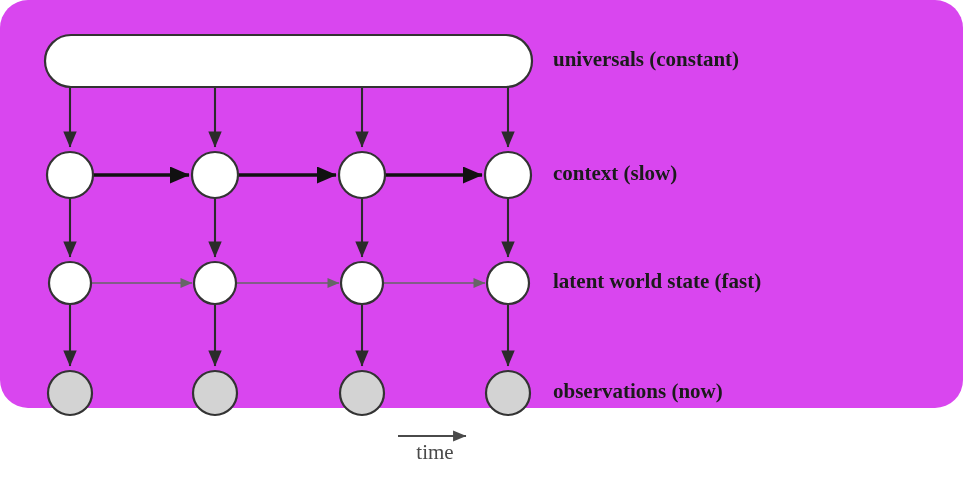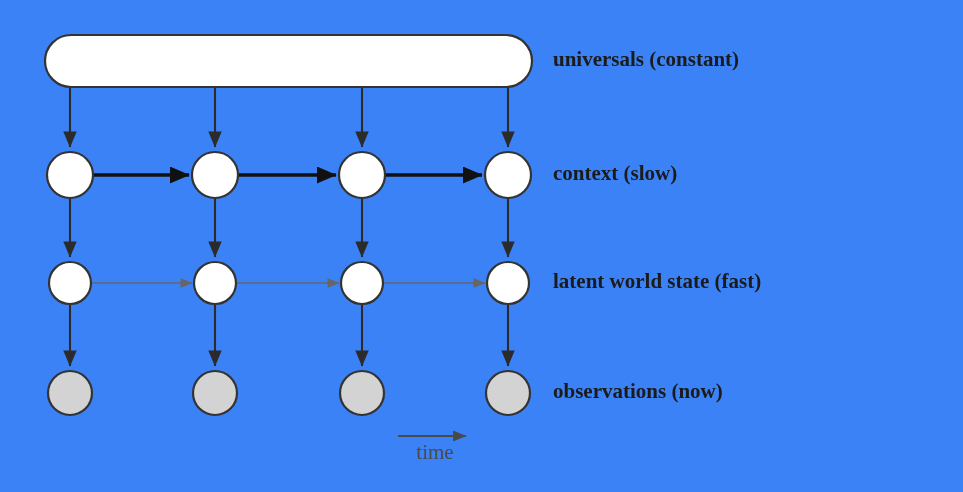--- a/index.html
+++ b/index.html
@@ -10,22 +10,23 @@
   }
   body {
     width: 963px;
     height: 492px;
     overflow: hidden;
     font-family: "Liberation Serif", "DejaVu Serif", serif;
   }
   #diagram-root {
     position: relative;
     width: 963px;
-    height: 492px;
-    background: #3b82f6;
+    height: 408px;
+    background: #d946ef;
+    border-radius: 28px;
   }
   svg#graph-canvas {
     position: absolute;
     top: 0;
     left: 0;
     width: 963px;
     height: 492px;
     display: block;
   }
   .row-label {

